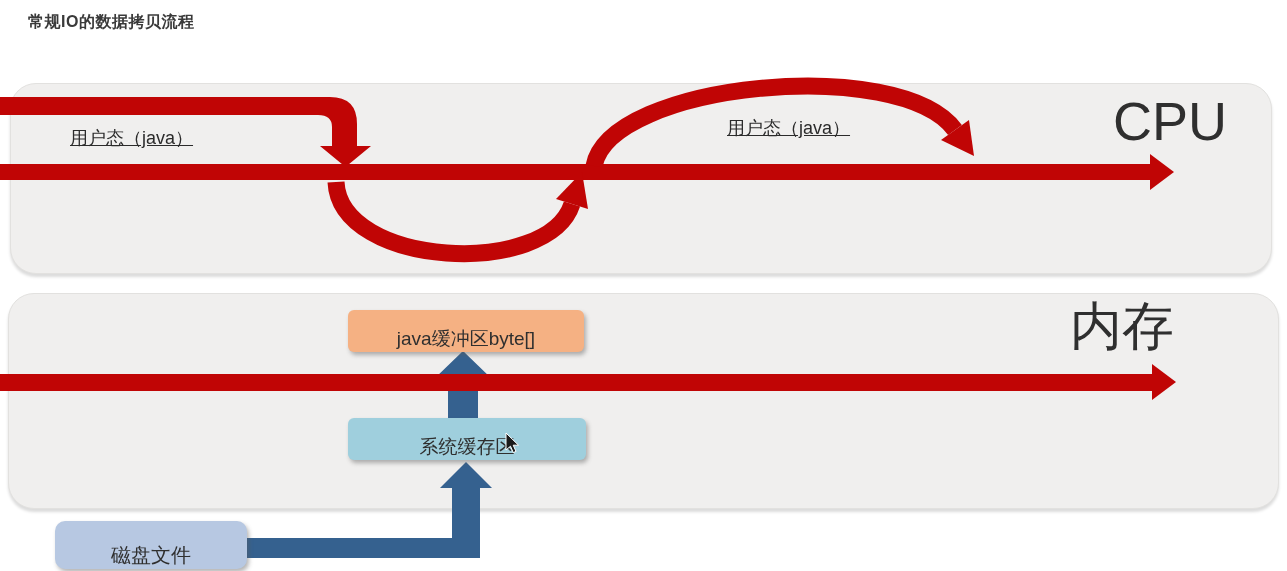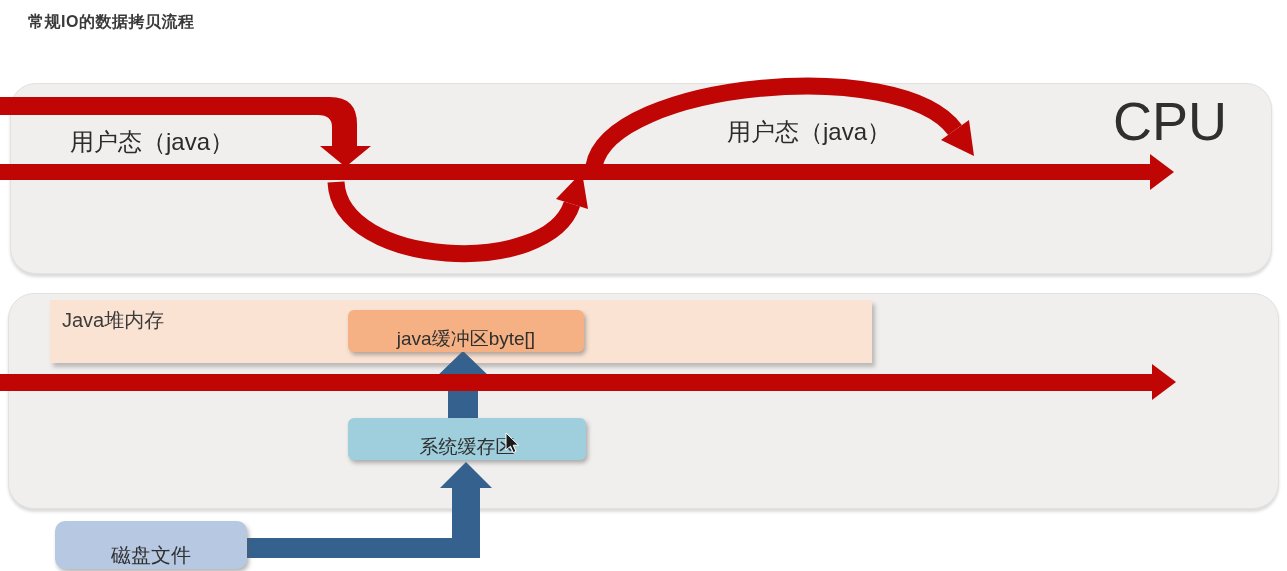--- a/index.html
+++ b/index.html
@@ -35,22 +35,23 @@
   }
   .band{
     position:absolute;z-index:1;
     box-shadow:3px 4px 4px rgba(90,90,90,.35);
   }
   .band-label{
     position:absolute;left:12px;top:7px;
     font-size:20px;color:#3b3b3b;
   }
   .flow-label{
-    position:absolute;z-index:1;font-size:24px;color:var(--text_dark);
+    position:absolute;z-index:1;font-size:18px;color:var(--text_dark);
     white-space:nowrap;
+    text-decoration:underline;
   }
   .node{
     position:absolute;z-index:3;display:flex;align-items:flex-end;justify-content:center;
     font-size:19px;color:#2f2f2f;
     box-shadow:2px 3px 4px rgba(90,90,90,.45);
     white-space:nowrap;
   }
   svg.arrow-layer{
     position:absolute;left:0;top:0;z-index:2;pointer-events:none;
   }
@@ -66,24 +67,22 @@
 
   <div class="title">常规IO的数据拷贝流程</div>
 
   <div class="panel" style="left:10px;top:83px;width:1260px;height:189px;"></div>
   <div class="big-heading" style="left:1085px;top:94px;font-size:54px;margin-left:28px;">CPU</div>
 
   <div class="flow-label" style="left:70px;top:126px;">用户态（java）</div>
   <div class="flow-label" style="left:727px;top:116px;">用户态（java）</div>
 
   <div class="panel" style="left:8px;top:293px;width:1269px;height:214px;"></div>
+  <div class="big-heading" style="left:1070px;top:300px;font-size:52px;">内存</div>
 
-  <div class="band" style="left:50px;top:300px;width:822px;height:63px;background:var(--peach_band);">
-    <div class="band-label">Java堆内存</div>
-  </div>
 
 
   <svg class="arrow-layer" width="1287" height="571" viewBox="0 0 1287 571">
     <g filter="none">
 
       <path class="blue-fill" d="M448 430 L478 430 L478 379 L492 379 L463 351 L434 379 L448 379 Z"></path>
 
       <path class="blue-fill" d="M200 538 L452 538 L452 488 L440 488 L466 462 L492 488 L480 488 L480 558 L200 558 Z"></path>
 
       <path class="red-fill" d="M0 97 L330 97 Q357 97 357 124 L357 146 L371 146 L345.5 167 L320 146 L332 146 L332 127 Q332 115 318 115 L0 115 Z"></path>

